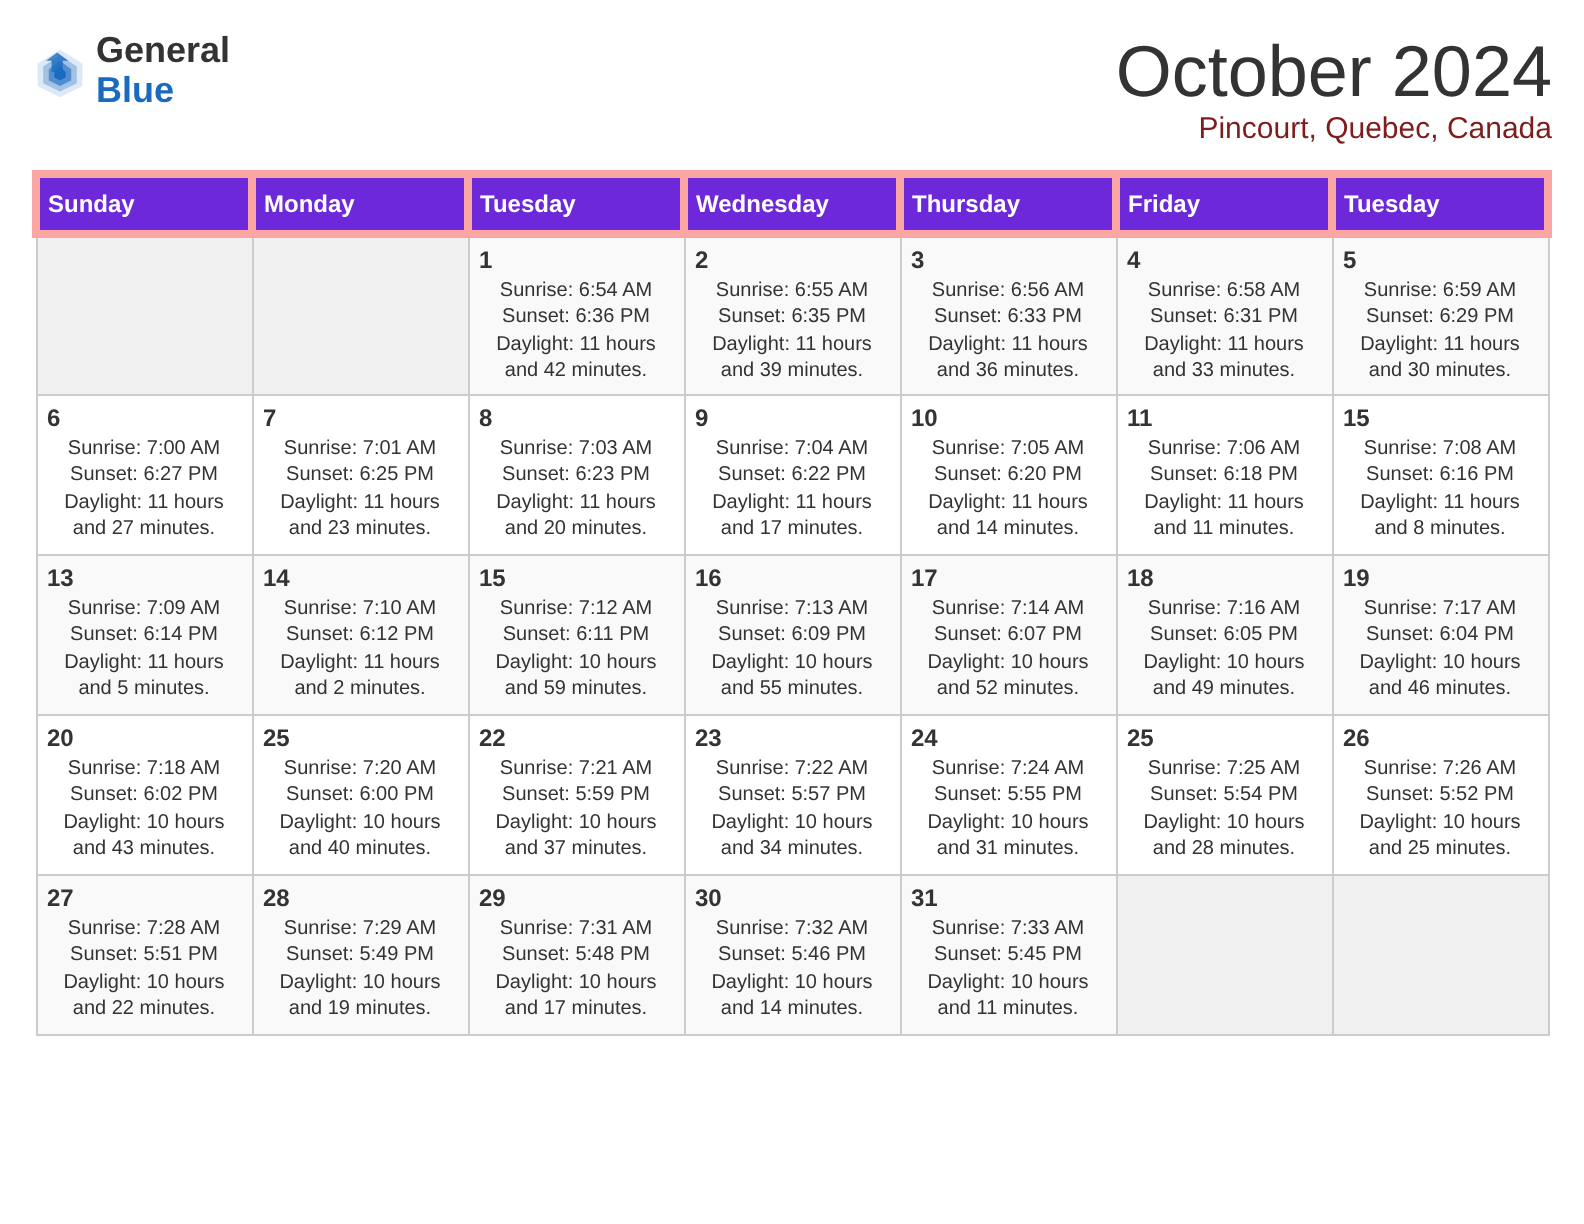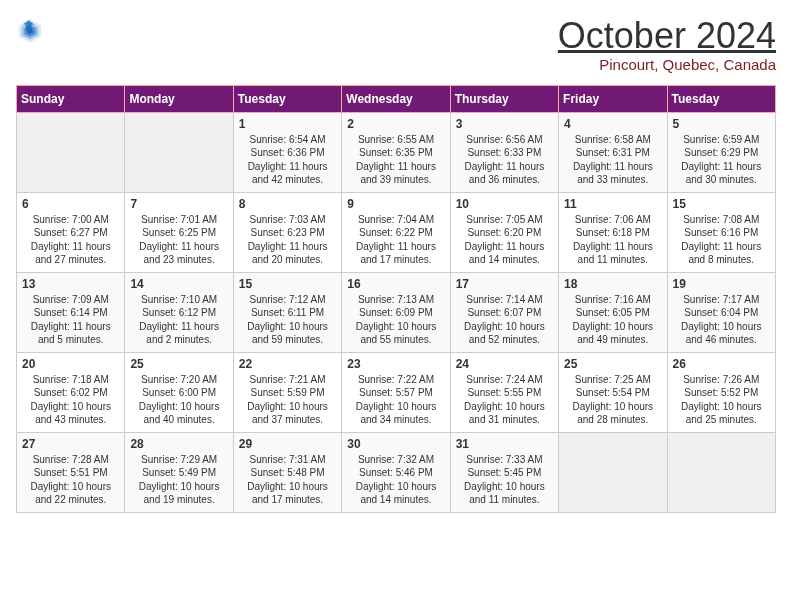--- a/index.html
+++ b/index.html
@@ -33,39 +33,38 @@
       height: 28px;
     }
     .title-area {
       text-align: right;
     }
     .month-title {
       font-size: 36px;
       font-weight: normal;
       color: #333;
       line-height: 1.1;
-      text-decoration: underline;
     }
     .location {
       font-size: 15px;
       color: #7f1d1d;
     }
     table {
       width: 100%;
       border-collapse: collapse;
       font-size: 11px;
     }
     thead th {
-      background-color: #701a75;
+      background-color: #6d28d9;
       color: #fff;
       padding: 6px 4px;
       text-align: left;
       font-size: 12px;
       font-weight: bold;
-      border: 1px solid #fca5a5;
+      border: 4px solid #fca5a5;
     }
     tbody td {
       border: 1px solid #ccc;
       vertical-align: top;
       padding: 4px 5px;
       height: 80px;
       width: 108px;
       color: #333;
       background: #fff;
     }
@@ -94,20 +93,24 @@
 <div class="header">
   <div class="logo">
     <svg class="logo-icon" viewBox="0 0 40 40" xmlns="http://www.w3.org/2000/svg">
       <polygon points="20,4 36,14 36,30 20,38 4,30 4,14" fill="#1a6bbf" opacity="0.15"></polygon>
       <polygon points="20,8 32,16 32,28 20,34 8,28 8,16" fill="#1a6bbf" opacity="0.3"></polygon>
       <polygon points="20,12 28,18 28,26 20,30 12,26 12,18" fill="#1a6bbf" opacity="0.6"></polygon>
       <polygon points="20,16 24,20 24,24 20,26 16,24 16,20" fill="#1a6bbf"></polygon>
 
       <path d="M18,6 L26,12 L22,12 L22,20 L14,20 L14,12 L10,12 Z" fill="#1a6bbf" opacity="0.8"></path>
     </svg>
+    <div class="logo-text">
+      <div><span class="general">General</span></div>
+      <div><span class="blue">Blue</span></div>
+    </div>
   </div>
   <div class="title-area">
     <div class="month-title">October 2024</div>
     <div class="location">Pincourt, Quebec, Canada</div>
   </div>
 </div>
 
 <table>
   <thead>
     <tr>

